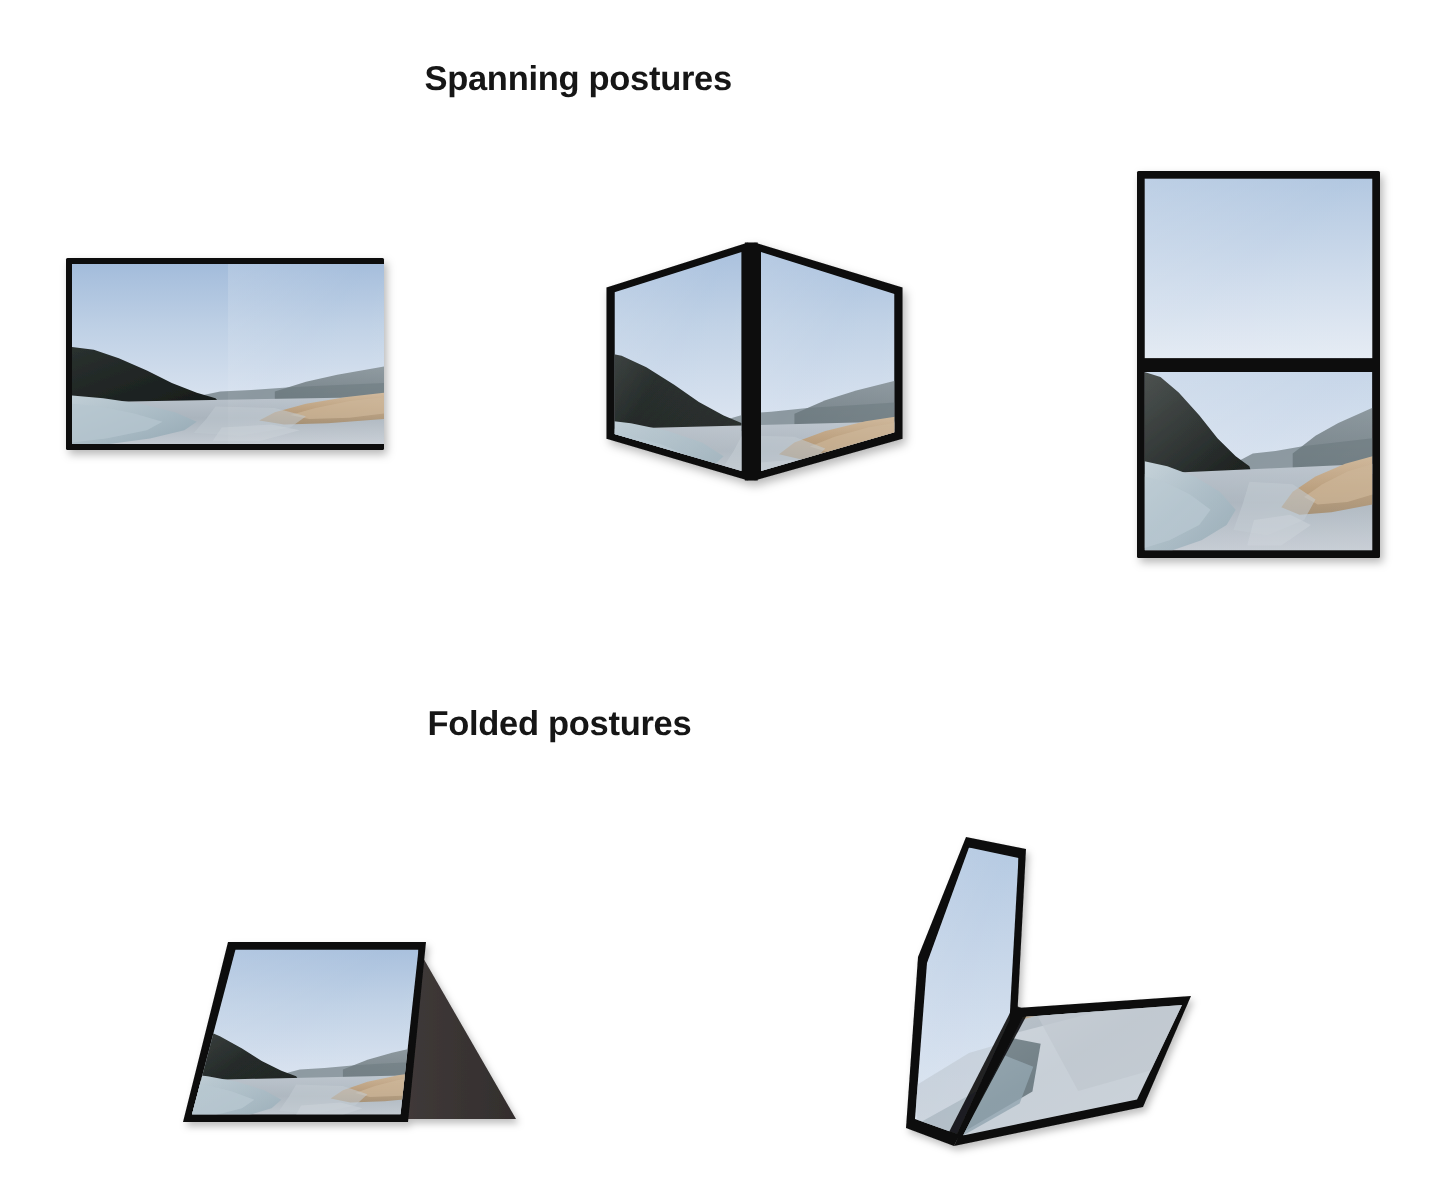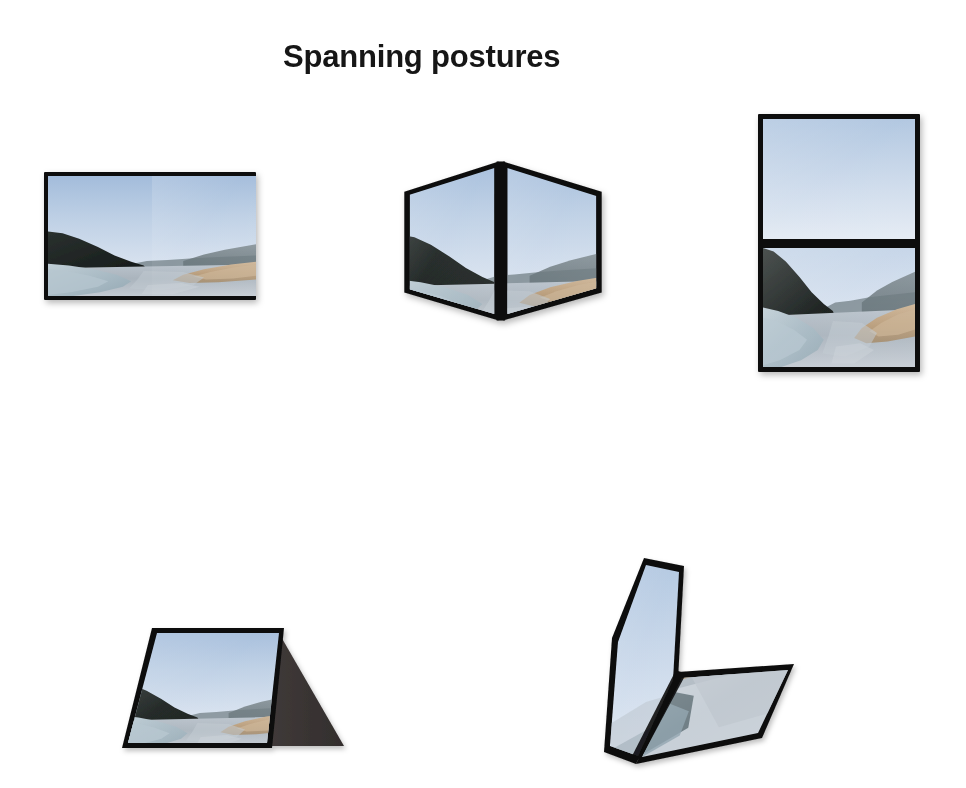--- a/index.html
+++ b/index.html
@@ -18,21 +18,21 @@
   .stage {
     position: absolute;
     inset: 0;
     width: 966px;
     height: 788px;
   }
   .section-title {
     position: absolute;
     font-family: "Liberation Sans", sans-serif;
     font-weight: bold;
-    font-size: 31px;
+    font-size: 23px;
     letter-spacing: -0.2px;
     color: #161616;
     white-space: nowrap;
   }
   #title-spanning { left: 283px; top: 39px; }
   #title-folded   { left: 285px; top: 469px; }
 
   .device {
     position: absolute;
   }
@@ -154,20 +154,21 @@
         <feDropShadow dx="2" dy="3" stdDeviation="3" flood-color="#000000" flood-opacity="0.28"></feDropShadow>
       </filter>
       <filter id="dropShadowSoft" x="-25%" y="-25%" width="160%" height="160%">
         <feDropShadow dx="2" dy="3" stdDeviation="2.5" flood-color="#000000" flood-opacity="0.25"></feDropShadow>
       </filter>
     </defs>
   </svg>
 
   <div class="section-title" id="title-spanning">Spanning postures</div>
 
+  <div class="section-title" id="title-folded">Folded postures</div>
 
   <div class="device" id="device-dual-flat">
     <svg width="224" height="142" viewBox="0 0 224 142">
       <g filter="url(#dropShadow)">
 
         <rect x="4" y="4" width="212" height="128" fill="#0d0d0d" rx="1"></rect>
 
         <g>
           <svg x="8" y="8" width="98" height="120" viewBox="0 0 100 130" preserveAspectRatio="none">
             <svg x="0" y="0" width="200" height="130" viewBox="0 0 200 130" preserveAspectRatio="none">

